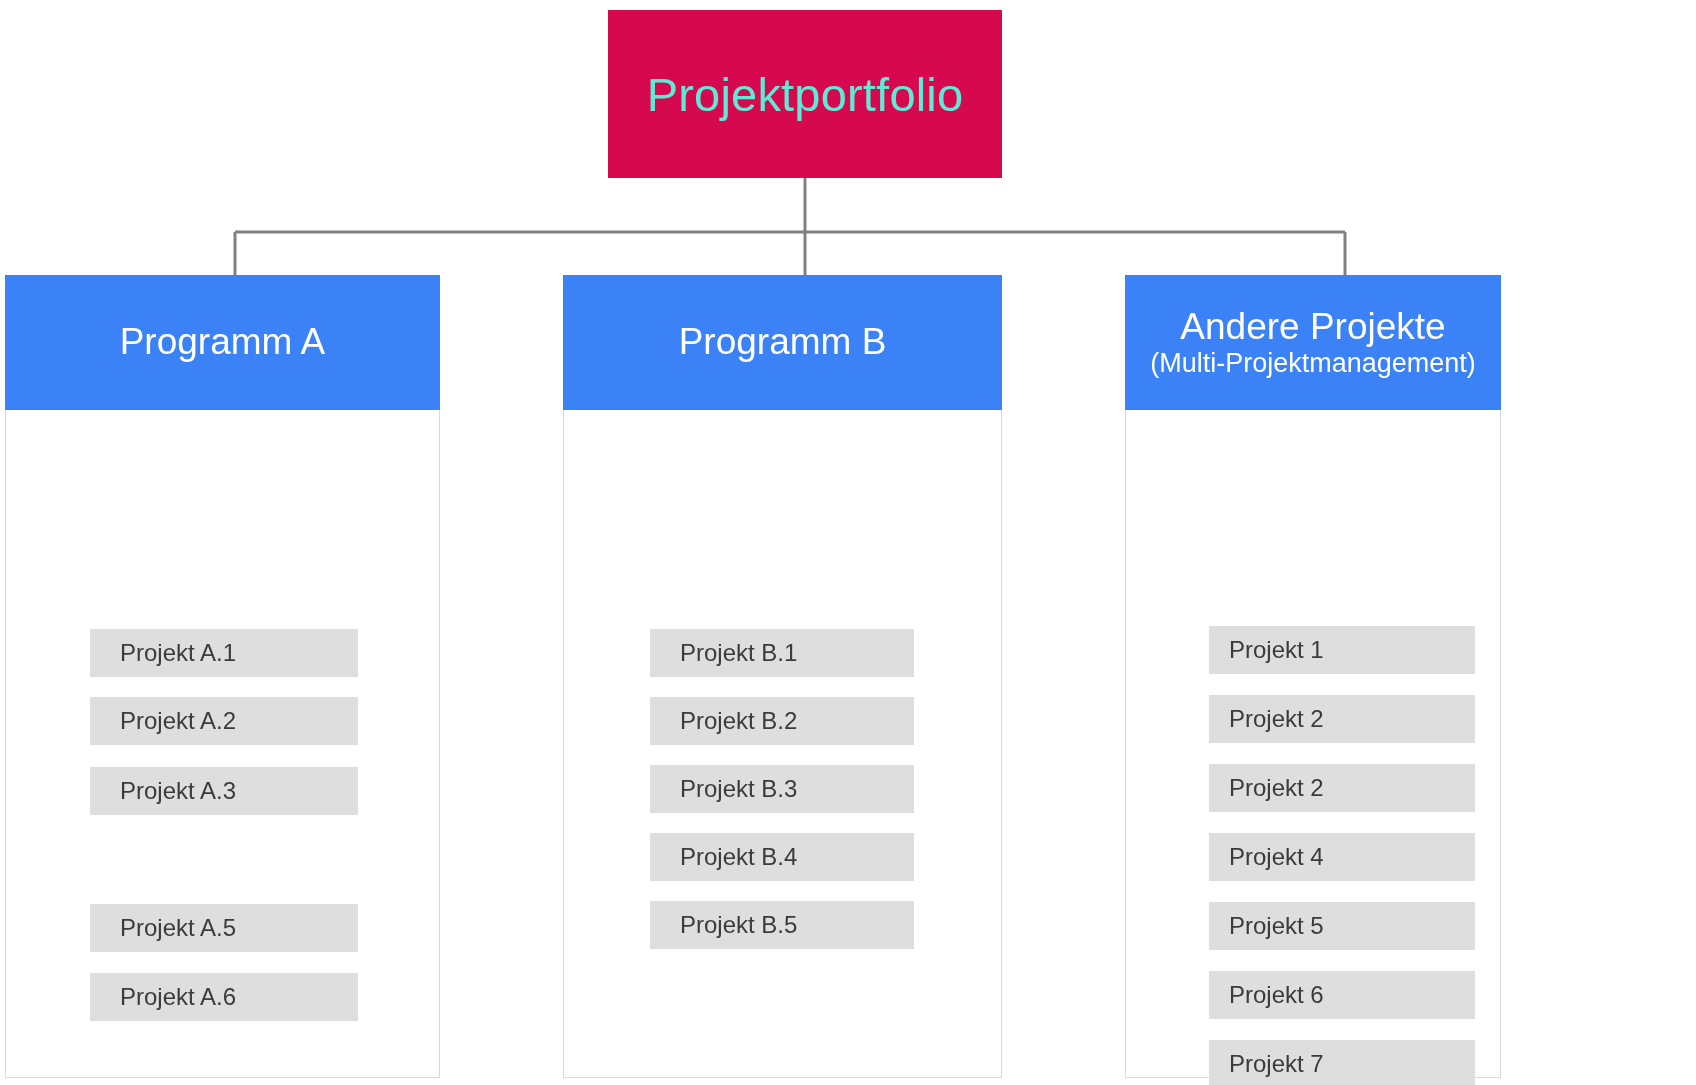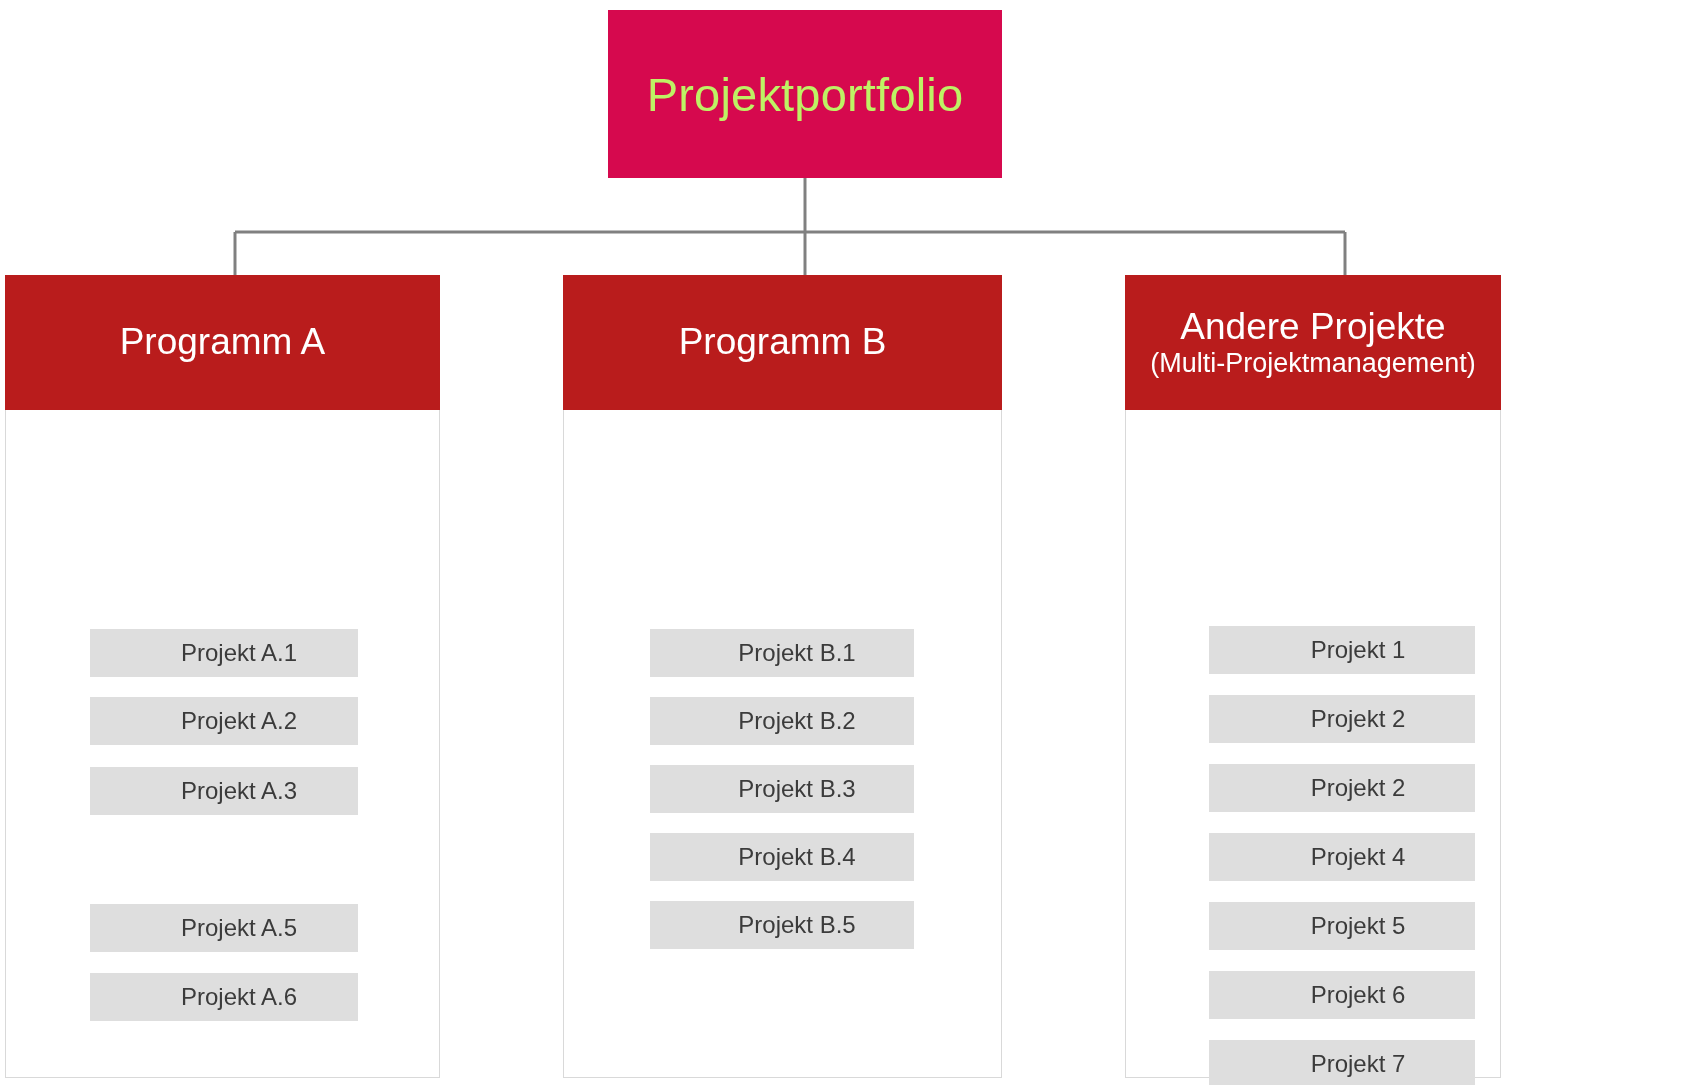--- a/index.html
+++ b/index.html
@@ -12,30 +12,30 @@
   #stage{position:relative;width:1696px;height:1085px;}
   svg#wires{position:absolute;left:0;top:0;width:1696px;height:1085px;pointer-events:none;}
 
   .root-box{
     position:absolute;
     left:608px;top:10px;width:394px;height:168px;
     background:#D6094E;
     display:flex;align-items:center;justify-content:center;
   }
   .root-box .label{
-    color:#bef264;font-size:47px;font-weight:400;letter-spacing:.2px;
+    color:#5eead4;font-size:47px;font-weight:400;letter-spacing:.2px;
   }
 
   .col{position:absolute;top:275px;}
   .col-a{left:5px;width:435px;}
   .col-b{left:563px;width:439px;}
   .col-c{left:1125px;width:376px;}
 
   .col-head{
-    background:#b91c1c;color:#fff;
+    background:#3b82f6;color:#fff;
     display:flex;flex-direction:column;align-items:center;justify-content:center;
     height:135px;box-sizing:border-box;
   }
   .col-head .h1{font-size:37px;line-height:1.15;}
   .col-head .h2{font-size:27px;line-height:1.15;}
 
   .col-body{
     background:#ffffff;
     border-left:1px solid #d9d9d9;
     border-right:1px solid #d9d9d9;
@@ -44,29 +44,28 @@
     height:668px;
     position:relative;
   }
 
   .proj{
     position:absolute;
     height:48px;
     background:#dedede;
     display:flex;align-items:center;
     box-sizing:border-box;
-    justify-content:center;
   }
   .proj .t{
     color:#3b3b3b;font-size:24px;padding-left:30px;
   }
   .col-a .proj{left:84px;width:268px;}
   .col-b .proj{left:86px;width:264px;}
   .col-c .proj{left:83px;width:266px;}
-  .col-c .proj .t{padding-left:32px;}
+  .col-c .proj .t{padding-left:20px;}
 </style>
 </head>
 <body>
 
 <div id="stage">
 
   <svg id="wires" viewBox="0 0 1696 1085">
     <g stroke="#808080" stroke-width="3" fill="none">
       <path d="M805,178 L805,232"></path>
       <path d="M235,232 L1345,232"></path>

